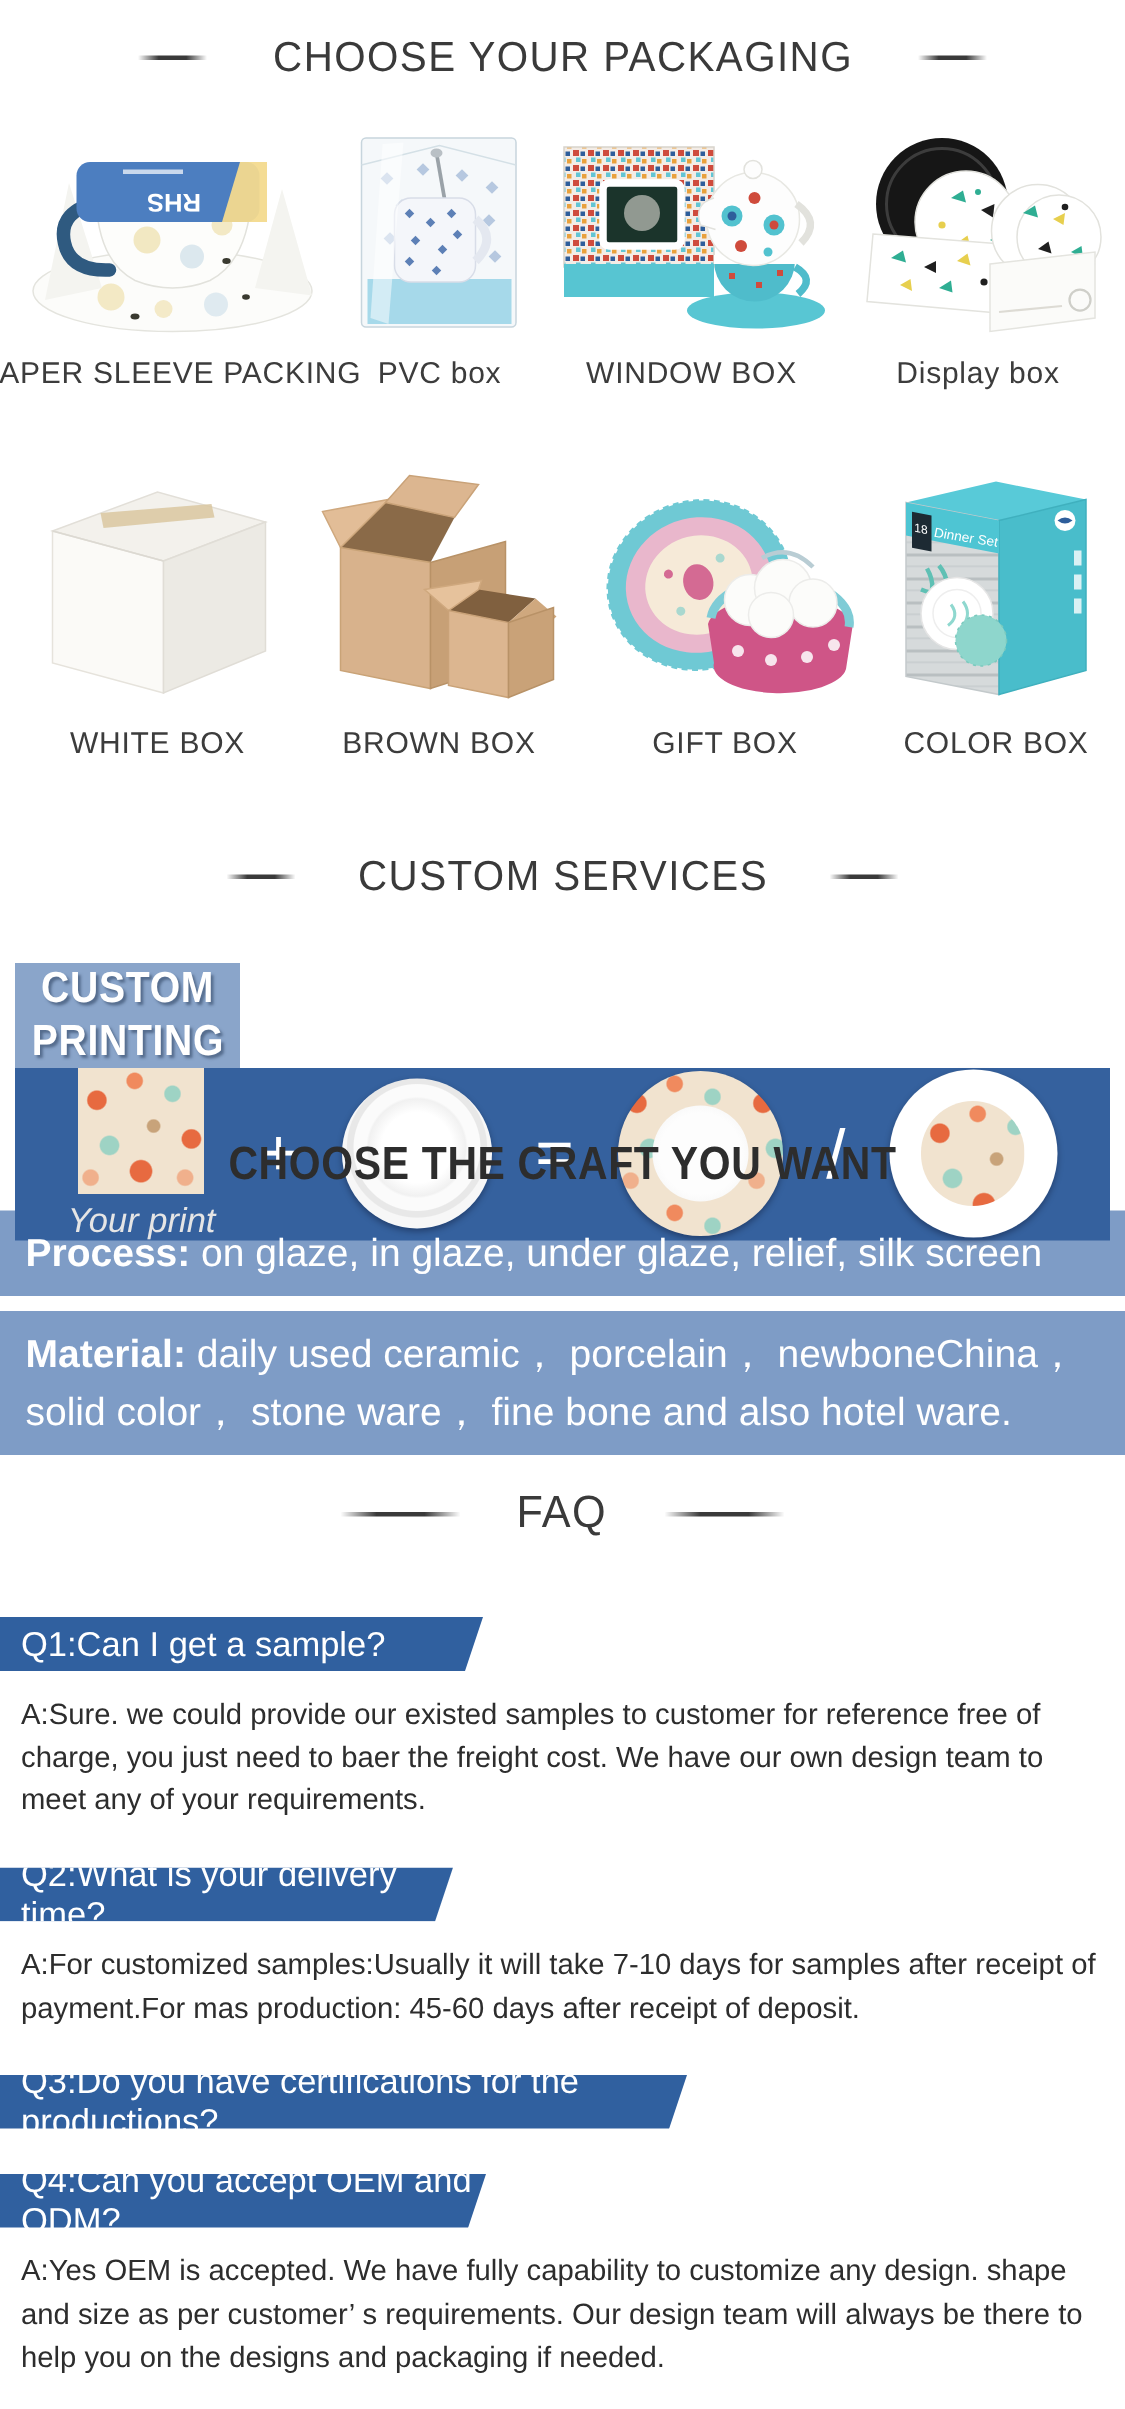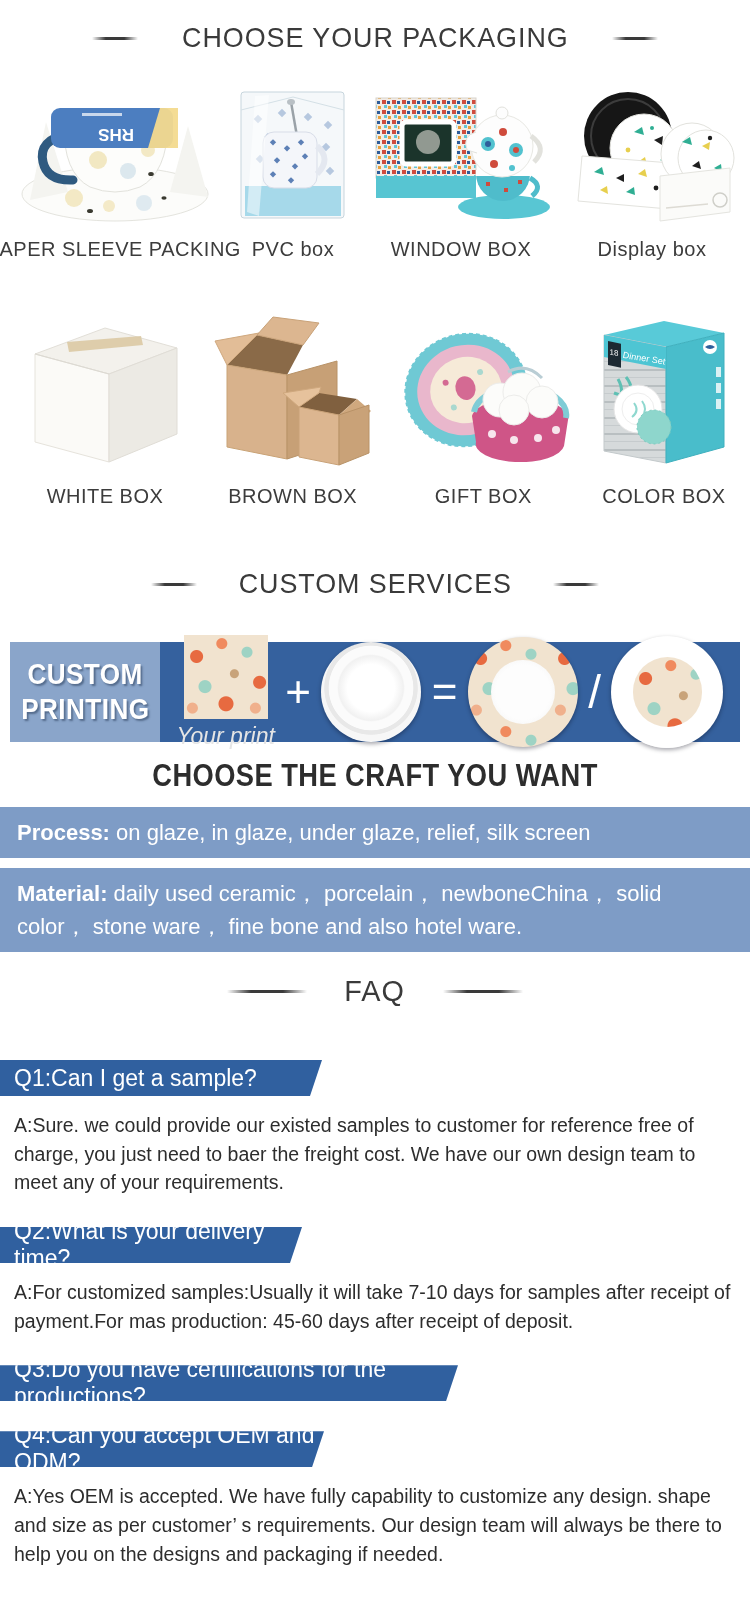--- a/index.html
+++ b/index.html
@@ -11,21 +11,21 @@
   .sec-line{height:3px;width:46px;background:linear-gradient(to right,rgba(58,58,58,0),#3a3a3a 30%,#3a3a3a 70%,rgba(58,58,58,0));}
   .sec-text{font-size:28px;color:#3a3a3a;letter-spacing:1px;white-space:nowrap;transform:scaleX(.96);}
   .faq-line{width:80px;}
 
   
   .pack-row{display:flex;justify-content:space-between;align-items:flex-end;padding:0 10px;}
   .pack-cell{display:flex;flex-direction:column;align-items:center;}
   .pack-label{font-size:20px;color:#3c3c3c;margin-top:13px;letter-spacing:.5px;white-space:nowrap;}
 
   
-  .cp-banner{margin:42px 10px 0 10px;height:100px;display:flex;}
+  .cp-banner{margin:42px 10px 0 10px;height:100px;display:flex;flex-direction:column;}
   .cp-left{width:150px;background:#8aa5ca;display:flex;flex-direction:column;align-items:center;justify-content:center;}
   .cp-left div{color:#fff;font-weight:bold;font-size:29px;line-height:1.2;letter-spacing:.5px;transform:scaleX(.9);text-shadow:2px 2px 2px rgba(40,60,90,.55);}
   .cp-right{flex:1;background:#35619e;display:flex;align-items:center;justify-content:space-evenly;padding:0 6px;}
   .floral{background-color:#f1e3cf;background-image:
     radial-gradient(circle at 15% 25%, #e76a40 0 6px, transparent 7px),
     radial-gradient(circle at 45% 10%, #f08a5e 0 5px, transparent 6px),
     radial-gradient(circle at 75% 20%, #9ed3c4 0 5px, transparent 6px),
     radial-gradient(circle at 90% 55%, #e76a40 0 6px, transparent 7px),
     radial-gradient(circle at 60% 45%, #c8a37a 0 4px, transparent 5px),
     radial-gradient(circle at 25% 60%, #9ed3c4 0 6px, transparent 7px),
@@ -43,21 +43,21 @@
     box-shadow:0 2px 4px rgba(0,0,20,.35);}
   .plate-rim{width:110px;height:110px;border-radius:50%;position:relative;box-shadow:0 2px 4px rgba(0,0,20,.35);}
   .plate-rim .inner{position:absolute;left:21%;top:21%;width:58%;height:58%;border-radius:50%;
     background:radial-gradient(circle,#fdfdfd 60%,#f0f0f0 100%);}
   .plate-cen{width:112px;height:112px;border-radius:50%;position:relative;
     background:radial-gradient(circle,#ffffff 0 70%,#ededed 71% 78%,#fafafa 79%);box-shadow:0 2px 4px rgba(0,0,20,.35);}
   .plate-cen .inner{position:absolute;left:19%;top:19%;width:62%;height:62%;border-radius:50%;}
 
   
   .craft-title{margin-top:16px;text-align:center;font-size:31px;font-weight:800;color:#2d2d2d;letter-spacing:.5px;transform:scaleX(.88);}
-  .bar{background:#7e9cc6;color:#fff;font-size:22px;padding:9px 17px;line-height:1.5;}
+  .bar{background:#7e9cc6;color:#fff;font-size:26px;padding:9px 17px;line-height:1.5;}
   .bar b{font-weight:bold;}
   .bar-process{margin-top:13px;}
   .bar-material{margin-top:10px;}
 
   
   .faq-wrap{margin-top:22px;}
   .q-banner{height:36px;background:#30609f;color:#fff;font-size:23px;display:flex;align-items:center;
     padding-left:14px;box-sizing:border-box;clip-path:polygon(0 0,100% 0,calc(100% - 12px) 100%,0 100%);}
   .q1{margin-top:52px;width:322px;}
   .q2{margin-top:30px;width:302px;}

